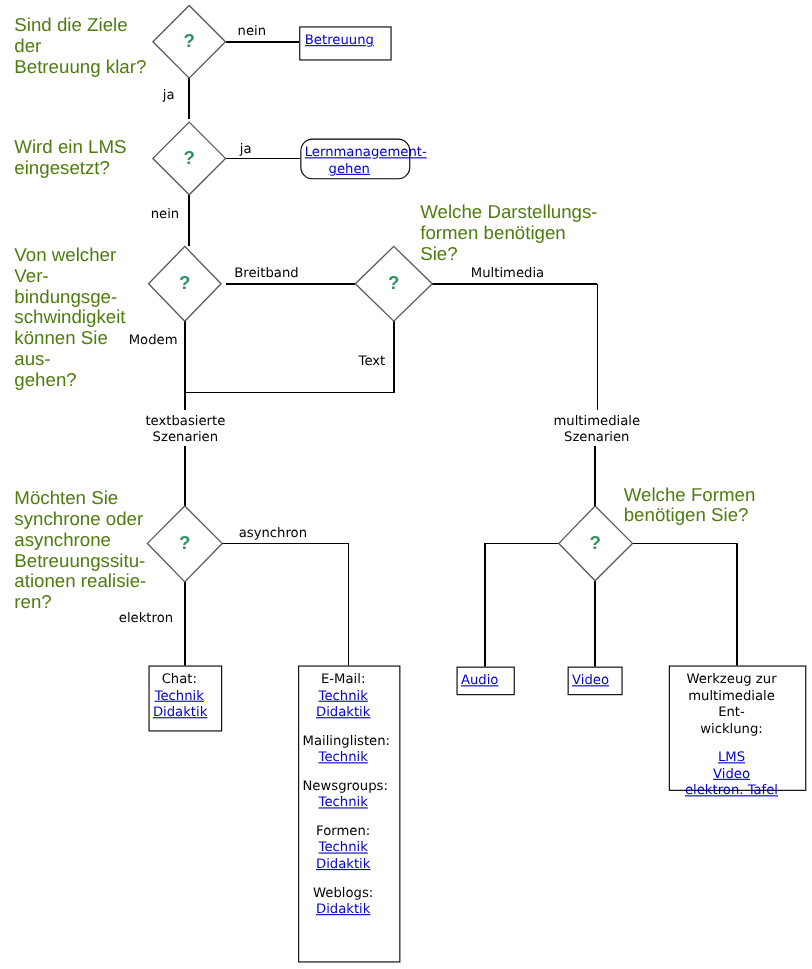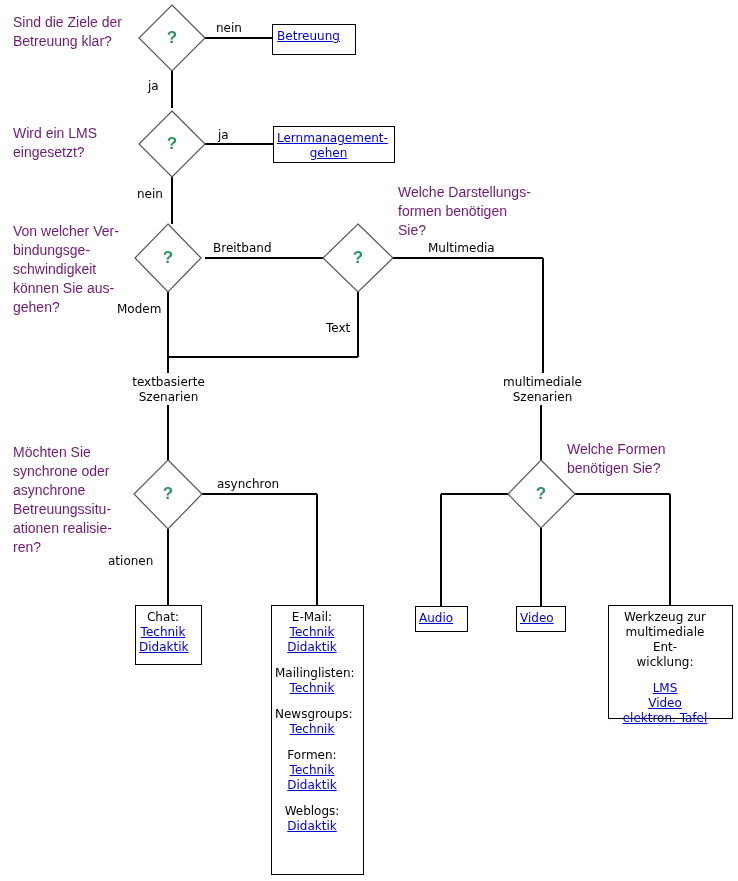--- a/index.html
+++ b/index.html
@@ -20,23 +20,23 @@
   svg.wires {
     position: absolute;
     left: 0;
     top: 0;
     width: 738px;
     height: 881px;
     pointer-events: none;
   }
   .qtext {
     position: absolute;
-    color: #701a75;
+    color: #4d7c0f;
     font-family: "Liberation Sans", sans-serif;
-    font-size: 14px;
+    font-size: 17px;
     line-height: 19px;
     white-space: pre-line;
     letter-spacing: 0px;
   }
   .edgelabel {
     position: absolute;
     color: #000000;
     font-family: "DejaVu Sans", sans-serif;
     font-size: 12px;
     line-height: 15px;
@@ -141,21 +141,21 @@
 
   <div class="qtext" style="left:13px; top:13px;  width:128px;">Sind die Ziele der
 Betreuung klar?</div>
   <div class="qtext" style="left:13px; top:124px; width:122px;">Wird ein LMS
 eingesetzt?</div>
   <div class="qtext" style="left:13px; top:222px; width:122px;">Von welcher Ver-
 bindungsge-
 schwindigkeit
 können Sie aus-
 gehen?</div>
-  <div class="qtext" style="left:382px; top:183px; width:170px;margin-left:16px;">Welche Darstellungs-
+  <div class="qtext" style="left:382px; top:183px; width:170px;">Welche Darstellungs-
 formen benötigen
 Sie?</div>
   <div class="qtext" style="left:13px; top:443px; width:125px;">Möchten Sie
 synchrone oder
 asynchrone
 Betreuungssitu-
 ationen realisie-
 ren?</div>
   <div class="qtext" style="left:567px; top:440px; width:150px;">Welche Formen
 benötigen Sie?</div>
@@ -166,26 +166,26 @@
   <div class="edgelabel" style="left:137px; top:187px;">nein</div>
   <div class="edgelabel" style="left:213px; top:241px;">Breitband</div>
   <div class="edgelabel" style="left:117px; top:302px;">Modem</div>
   <div class="edgelabel" style="left:428px; top:241px;">Multimedia</div>
   <div class="edgelabel" style="left:326px; top:321px;">Text</div>
   <div class="edgelabel" style="left:112px; top:375px; width:113px;">textbasierte
 Szenarien</div>
   <div class="edgelabel" style="left:486px; top:375px; width:113px;">multimediale
 Szenarien</div>
   <div class="edgelabel" style="left:217px; top:477px;">asynchron</div>
-  <div class="edgelabel" style="left:108px; top:554px;">ationen</div>
+  <div class="edgelabel" style="left:108px; top:554px;">elektron</div>
 
   <div class="tbox" id="box-betreuung" style="left:272px; top:24px;  width:84px;  height:31px;">
       <span class="lnk">Betreuung</span>
     </div>
-  <div class="tbox" id="box-lernmanagementsystem" style="left:273px; top:126px; width:122px; height:37px;">
+  <div class="tbox" id="box-lernmanagementsystem" style="left:273px; top:126px; width:100px; height:37px;border-radius:11px;">
       <span class="lnk">Lernmanagement-</span>
       <span class="lnk">gehen</span>
     </div>
   <div class="tbox" id="box-chat" style="left:135px; top:605px; width:67px;  height:60px;">
       <span class="plain">Chat:</span>
       <span class="lnk">Technik</span>
       <span class="lnk">Didaktik</span>
     </div>
   <div class="tbox" id="box-email" style="left:271px; top:605px; width:93px;  height:270px;">
       <span class="plain">E-Mail:</span>

